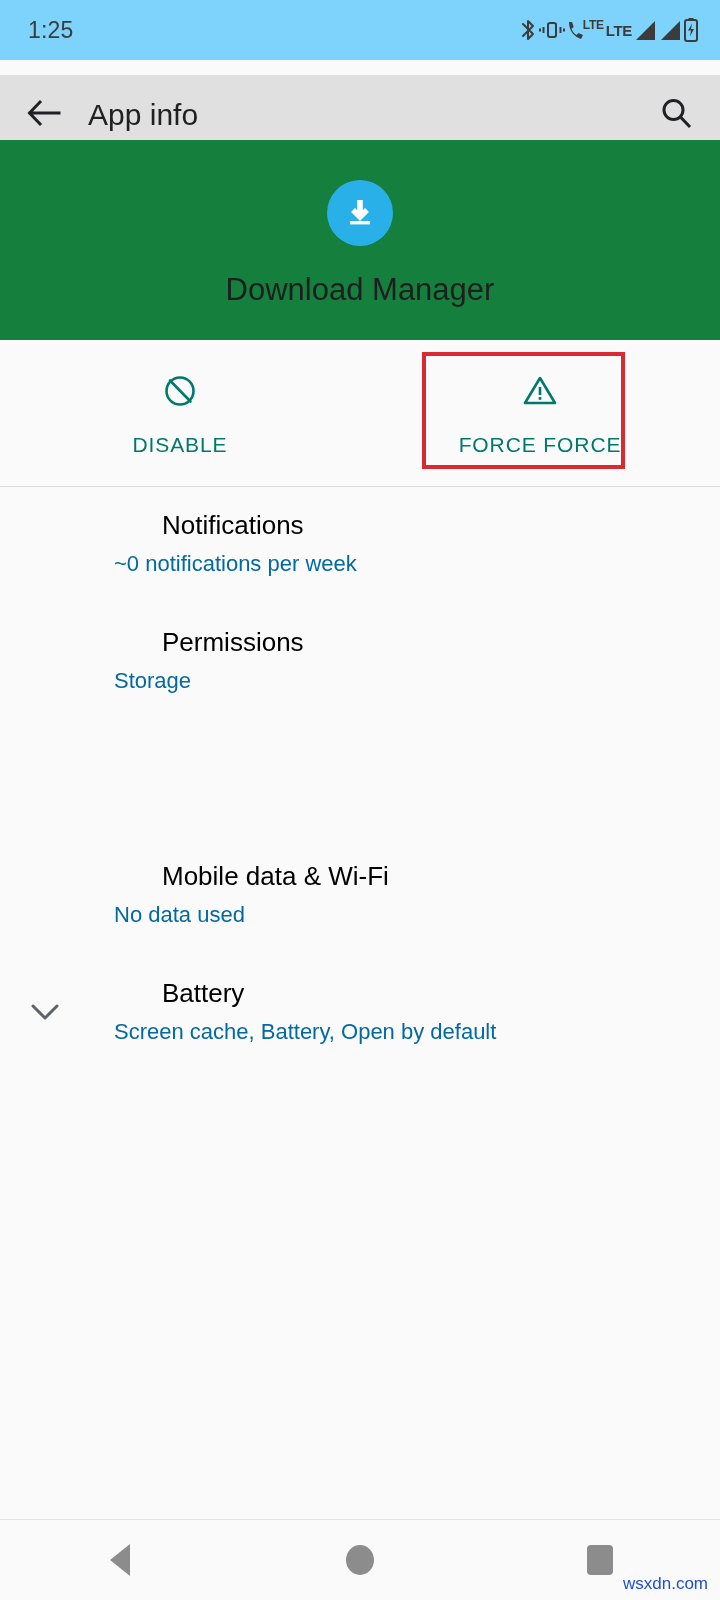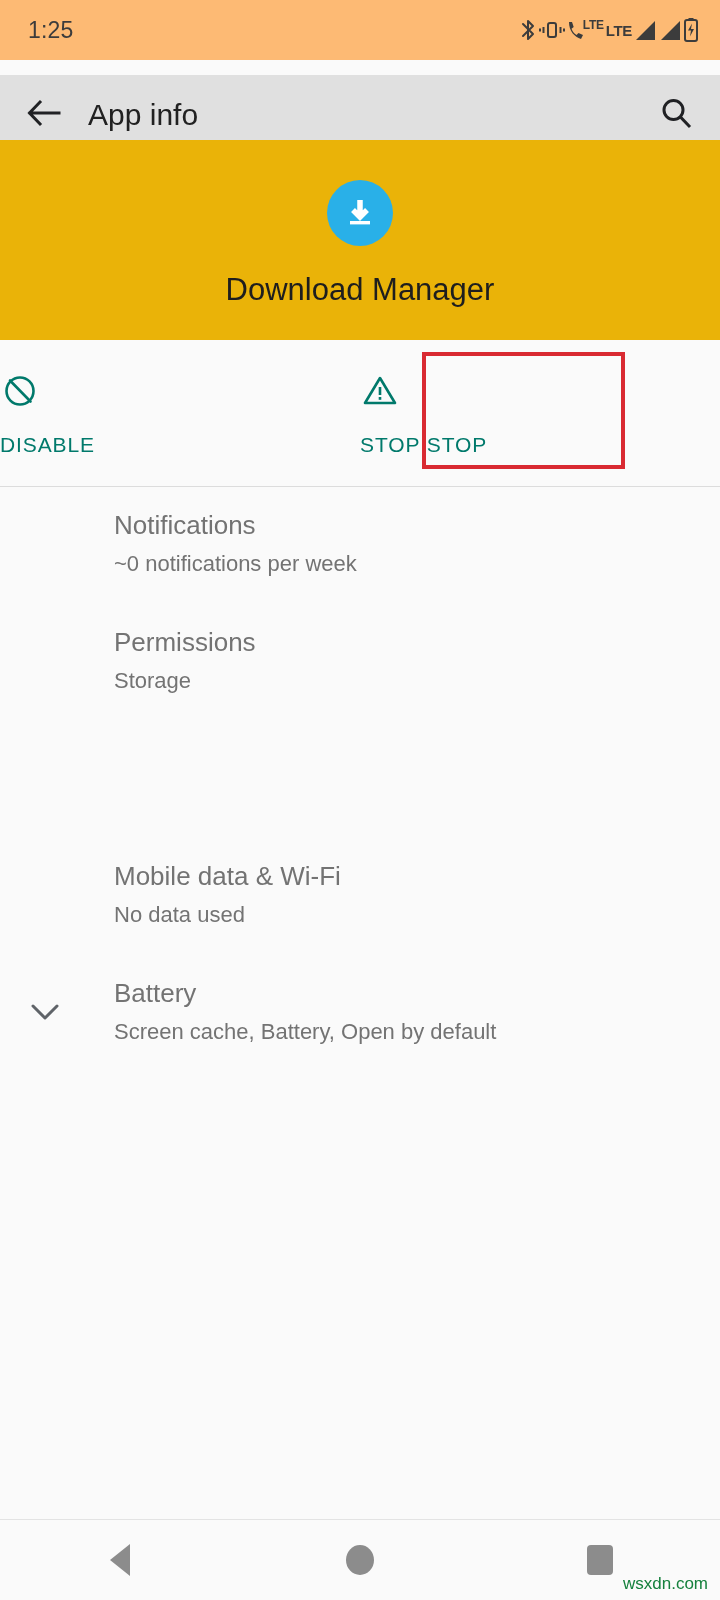--- a/index.html
+++ b/index.html
@@ -8,21 +8,21 @@
     background:#FAFAFA;
     font-family:"Liberation Sans", sans-serif;
     -webkit-font-smoothing:antialiased;
     overflow:hidden;
   }
   #screen { position:relative; width:720px; height:1600px; background:#FAFAFA; }
 
   
   .statusbar {
     position:absolute; top:0; left:0; width:720px; height:60px;
-    background:#fdba74;
+    background:#7dd3fc;
     display:flex; align-items:center; justify-content:space-between;
     padding:0 22px 0 28px;
   }
   .status-time { font-size:23px; color:#3C3C3C; letter-spacing:.2px; }
   .status-icons { display:flex; align-items:center; gap:2px; }
   .status-icons svg { display:block; }
   .lte-text { font-size:15px; font-weight:bold; color:#3C3C3C; letter-spacing:-.3px; }
 
   
   .appbar {
@@ -30,40 +30,40 @@
     background:#E0E0E0;
     display:flex; align-items:center;
   }
   .appbar-back { width:88px; display:flex; align-items:center; justify-content:center; }
   .appbar-title { font-size:30px; color:#212121; flex:1; }
   .appbar-search { width:88px; display:flex; align-items:center; justify-content:center; }
 
   
   .appheader {
     position:absolute; top:140px; left:0; width:720px; height:200px;
-    background:#eab308;
+    background:#15803d;
     display:flex; flex-direction:column; align-items:center;
   }
   .app-icon {
     margin-top:40px;
     width:66px; height:66px; border-radius:50%;
     background:#29B0E8;
     display:flex; align-items:center; justify-content:center;
   }
   .app-name { margin-top:26px; font-size:31px; color:#1E1E1E; }
 
   
   .actions {
     position:absolute; top:340px; left:0; width:720px; height:147px;
     background:#FAFAFA;
     display:flex;
   }
   .action-btn {
     flex:1;
-    display:flex; flex-direction:column; align-items:flex-start; justify-content:center;
+    display:flex; flex-direction:column; align-items:center; justify-content:center;
     gap:18px;
   }
   .action-label {
     font-size:21px; font-weight:500; color:#00796B; letter-spacing:.9px;
   }
   .divider {
     position:absolute; top:486px; left:0; width:720px; height:1px;
     background:#DCDCDC;
   }
 
@@ -77,22 +77,22 @@
   
   .list { position:absolute; top:487px; left:0; width:720px; }
   .list-item {
     position:relative;
     padding:22px 24px 22px 114px;
     min-height:117px;
   }
   .list-item .chev {
     position:absolute; left:30px; top:50%; transform:translateY(-50%);
   }
-  .item-title { font-size:26px; color:#737373; line-height:1.28; }
-  .item-sub { font-size:22px; color:#737373; line-height:1.3; margin-top:8px; }
+  .item-title { font-size:26px; color:#000000; line-height:1.28;margin-left:48px; }
+  .item-sub { font-size:22px; color:#0369a1; line-height:1.3; margin-top:8px; }
 
   
   .navbar-sep {
     position:absolute; left:0; bottom:80px; width:720px; height:1px; background:#E3E3E3;
   }
   .navbar {
     position:absolute; left:0; bottom:0; width:720px; height:80px;
     background:#FAFAFA;
     display:flex; align-items:center; justify-content:space-around;
   }
@@ -100,21 +100,21 @@
   .nav-back {
     width:0; height:0;
     border-top:16px solid transparent; border-bottom:16px solid transparent;
     border-right:20px solid #8C8C8C;
   }
   .nav-home { width:28px; height:30px; border-radius:50%; background:#8C8C8C; }
   .nav-recent { width:26px; height:30px; border-radius:4px; background:#8C8C8C; }
 
   .watermark {
     position:absolute; right:12px; bottom:6px;
-    font-size:17px; color:#15803d;
+    font-size:17px; color:#1d4ed8;
     font-family:"Liberation Sans", sans-serif;
   }
 </style>
 </head>
 <body>
 
 <div id="screen">
 
   <div class="statusbar">
     <div class="status-time">1:25</div>
@@ -200,21 +200,21 @@
       <span class="action-label">DISABLE</span>
     </div>
     <div class="action-btn">
       <span>
         <svg width="40" height="40" viewBox="0 0 40 40">
           <path d="M20 7L35 32H5z" fill="none" stroke="#00796B" stroke-width="2.6" stroke-linejoin="round"></path>
           <rect x="18.7" y="16" width="2.6" height="8" fill="#00796B"></rect>
           <rect x="18.7" y="26" width="2.6" height="2.8" fill="#00796B"></rect>
         </svg>
       </span>
-      <span class="action-label">STOP STOP</span>
+      <span class="action-label">FORCE FORCE</span>
     </div>
   </div>
   <div class="highlight-box"></div>
   <div class="divider"></div>
 
   <div class="list">
 
     <div class="list-item">
       <div class="item-title">Notifications</div>
       <div class="item-sub">~0 notifications per week</div>

